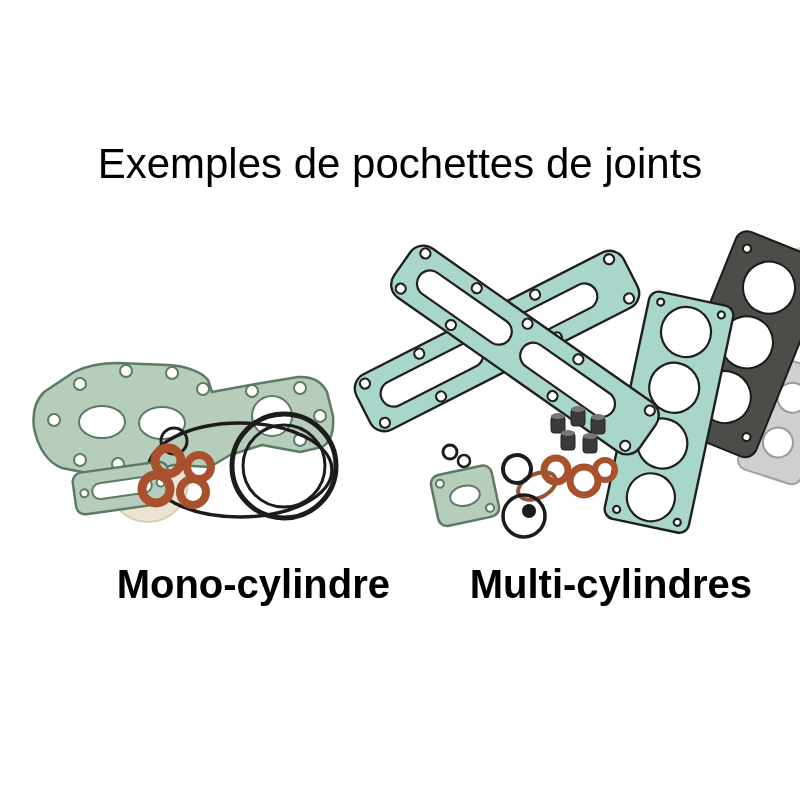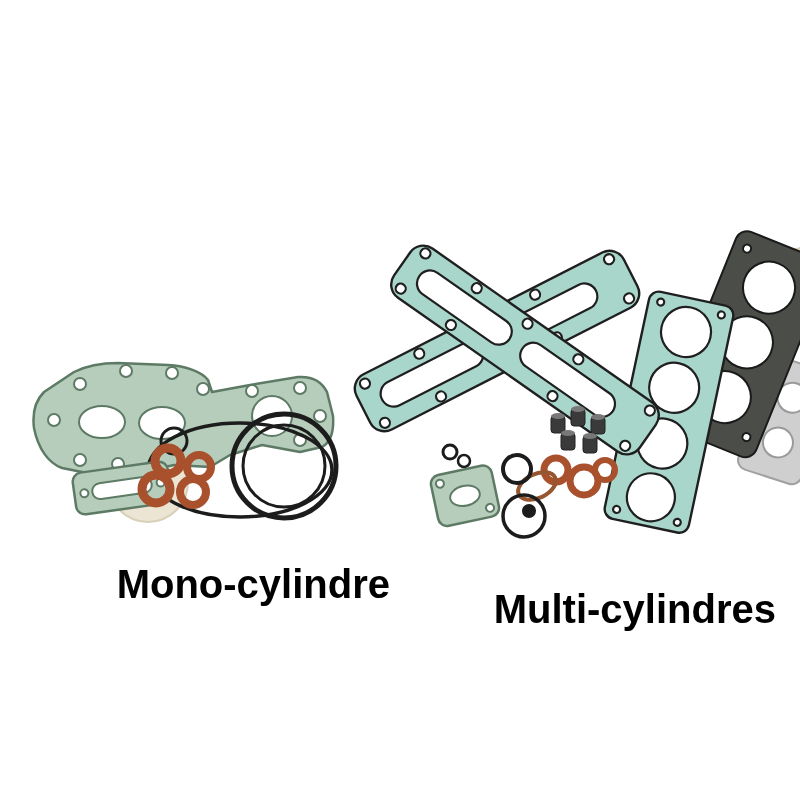--- a/index.html
+++ b/index.html
@@ -9,21 +9,21 @@
     --metal-dark:#4b4e48; --paper-cream:#ece5d4; --metal-gray:#cfcfcf;
   }
   *{box-sizing:border-box}
   html,body{margin:0;padding:0}
   body{font-family:"Liberation Sans", sans-serif;background:var(--background);}
   .canvas{position:relative;width:800px;height:800px;background:var(--background);overflow:hidden;}
   .title{position:absolute;top:140px;left:0;right:0;text-align:center;color:var(--text);
          font-size:42px;line-height:1.12;font-weight:400;}
   .caption{position:absolute;top:562px;color:var(--text);font-size:40px;font-weight:700;text-align:right;}
   .caption.mono{left:10px;width:380px;}
-  .caption.multi{left:436px;width:340px;margin-top:25px;}
+  .caption.multi{left:412px;width:340px;}
   svg.art{position:absolute;top:0;left:0;width:800px;height:800px;}
   .g-green{fill:var(--gasket-green);stroke:var(--gasket-green-outline);stroke-width:2.5;stroke-linejoin:round;}
   .hole{fill:var(--background);stroke:var(--gasket-green-outline);stroke-width:2;}
   .ring-copper{fill:none;stroke:var(--copper);}
   .ring-black{fill:none;stroke:var(--rubber-black);}
   .g-teal{fill:var(--gasket-teal);stroke:#1f1f1f;stroke-width:2.4;stroke-linejoin:round;}
   .t-hole{fill:var(--background);stroke:#1f1f1f;stroke-width:2.2;}
   .g-dark{fill:var(--metal-dark);stroke:#1a1a1a;stroke-width:2;}
   .d-hole{fill:var(--background);stroke:#1a1a1a;stroke-width:2;}
   .g-cream{fill:var(--paper-cream);stroke:#d9d0ba;stroke-width:2;}
@@ -31,20 +31,21 @@
   .gray-hole{fill:var(--background);stroke:#9a9a9a;stroke-width:2;}
   .seal{fill:#3a3a3a;stroke:#222;stroke-width:1;}
   .seal-top{fill:#787878;}
 </style>
 </head>
 <body>
 
 <div class="canvas">
 
   <div class="title">
+    <div>Exemples de pochettes de joints</div>
   </div>
 
   <svg class="art" viewBox="0 0 800 800" aria-hidden="true">
 
     <g>
 
       <circle class="g-cream" cx="148" cy="482" r="40"></circle>
 
       <path class="g-green" d="M 34 428 C 32 412 36 400 44 392 L 74 372 C 86 366 100 363 118 363 L 168 365 C 186 366 202 372 208 380 L 212 392 L 250 385 L 298 377 C 312 376 322 382 327 392 L 333 416 C 334 430 331 442 322 447 L 300 452 L 262 445 L 230 455 L 210 467 L 174 465 L 142 472 L 102 476 L 62 468 C 48 463 38 448 34 428 Z"></path>
       <ellipse class="hole" cx="102" cy="422" rx="23" ry="16"></ellipse>

